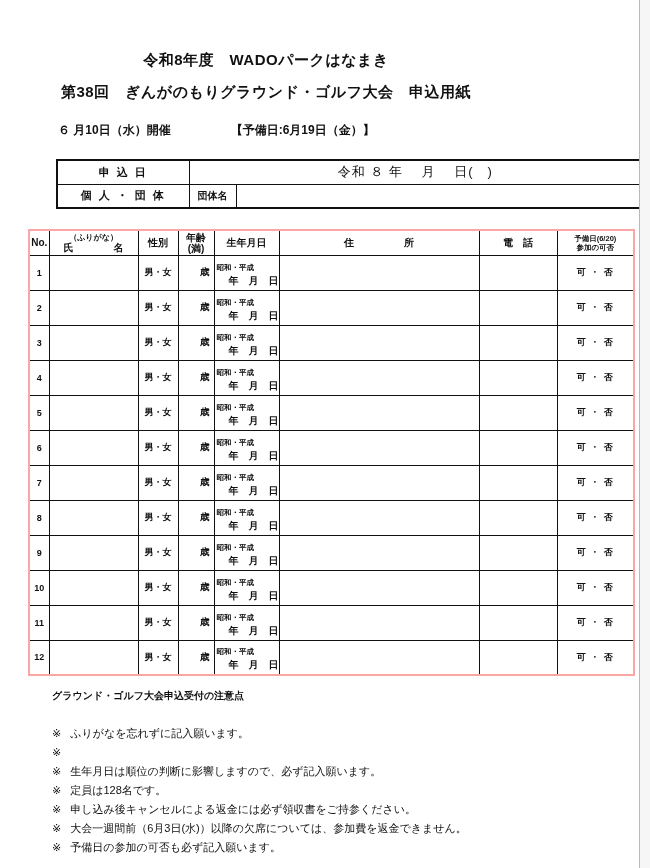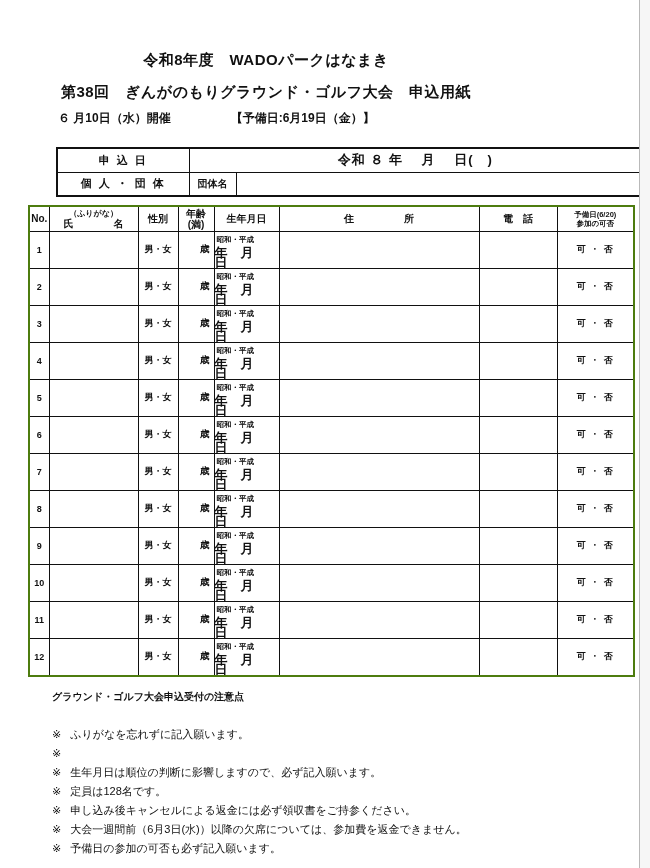--- a/index.html
+++ b/index.html
@@ -23,21 +23,21 @@
   
   .title1, .title2 {
     text-align: center;
     font-size: 15px;
     font-weight: bold;
     letter-spacing: 0.5px;
     line-height: 20px;
   }
   .title2 { margin-top: 12px; }
   .dateline {
-    margin-top: 8px;
+    margin-top: 20px;
     padding-left: 58px;
     display: flex;
     gap: 60px;
     font-size: 12px;
     font-weight: bold;
     line-height: 17px;
   }
 
   
   table { border-collapse: collapse; table-layout: fixed; }
@@ -49,55 +49,55 @@
   .info-table td { border: 1px solid #111; height: 24px; }
   .info-table .i-label {
     text-align: center;
     font-size: 11px;
     font-weight: bold;
     letter-spacing: 2px;
   }
   .info-table .i-value {
     text-align: center;
     font-size: 13px;
-    font-weight: bold;
+    font-weight: normal;
     letter-spacing: 1px;
   }
   .info-table .i-gn-label {
     text-align: center;
     font-size: 10px;
     font-weight: bold;
   }
 
   
   .main-table {
-    margin: 8px 0 0 28px;
+    margin: 20px 0 0 28px;
     width: 605px;
-    border: 2px solid #4d7c0f;
+    border: 2px solid #fca5a5;
   }
   .main-table th, .main-table td {
     border: 1px solid #111;
     font-weight: bold;
     vertical-align: middle;
     overflow: hidden;
   }
   .main-table thead tr { height: 25px; }
   .main-table tbody tr { height: 35px; }
   .main-table th { font-size: 10px; text-align: center; line-height: 11px; }
   .h-no { font-size: 8.5px; }
   .h-age { font-size: 9px; }
   .h-furi { font-size: 8px; line-height: 9px; }
   .h-name-kanji { font-size: 10px; line-height: 11px; }
   .h-reserve div { font-size: 7.5px; line-height: 9px; }
   .c-no     { font-size: 9px; text-align: center; }
   .c-gender { font-size: 9px; text-align: center; }
   .c-age    { font-size: 9.5px; text-align: right; padding-right: 4px; }
   .c-birth  { vertical-align: top; }
   .c-birth .era { font-size: 7.5px; text-align: left; padding: 3px 0 0 2px; line-height: 9px; }
-  .c-birth .ymd { font-size: 13px; text-align: left; margin-top: 4px; line-height: 10px; }
+  .c-birth .ymd { font-size: 10px; text-align: right; margin-top: 4px; line-height: 10px; }
   .c-reserve { font-size: 9px; text-align: center; letter-spacing: 1px; }
 
   
   .fee {
     margin-top: 10px;
     text-align: center;
     font-size: 12.5px;
     font-weight: bold;
     line-height: 16px;
   }

